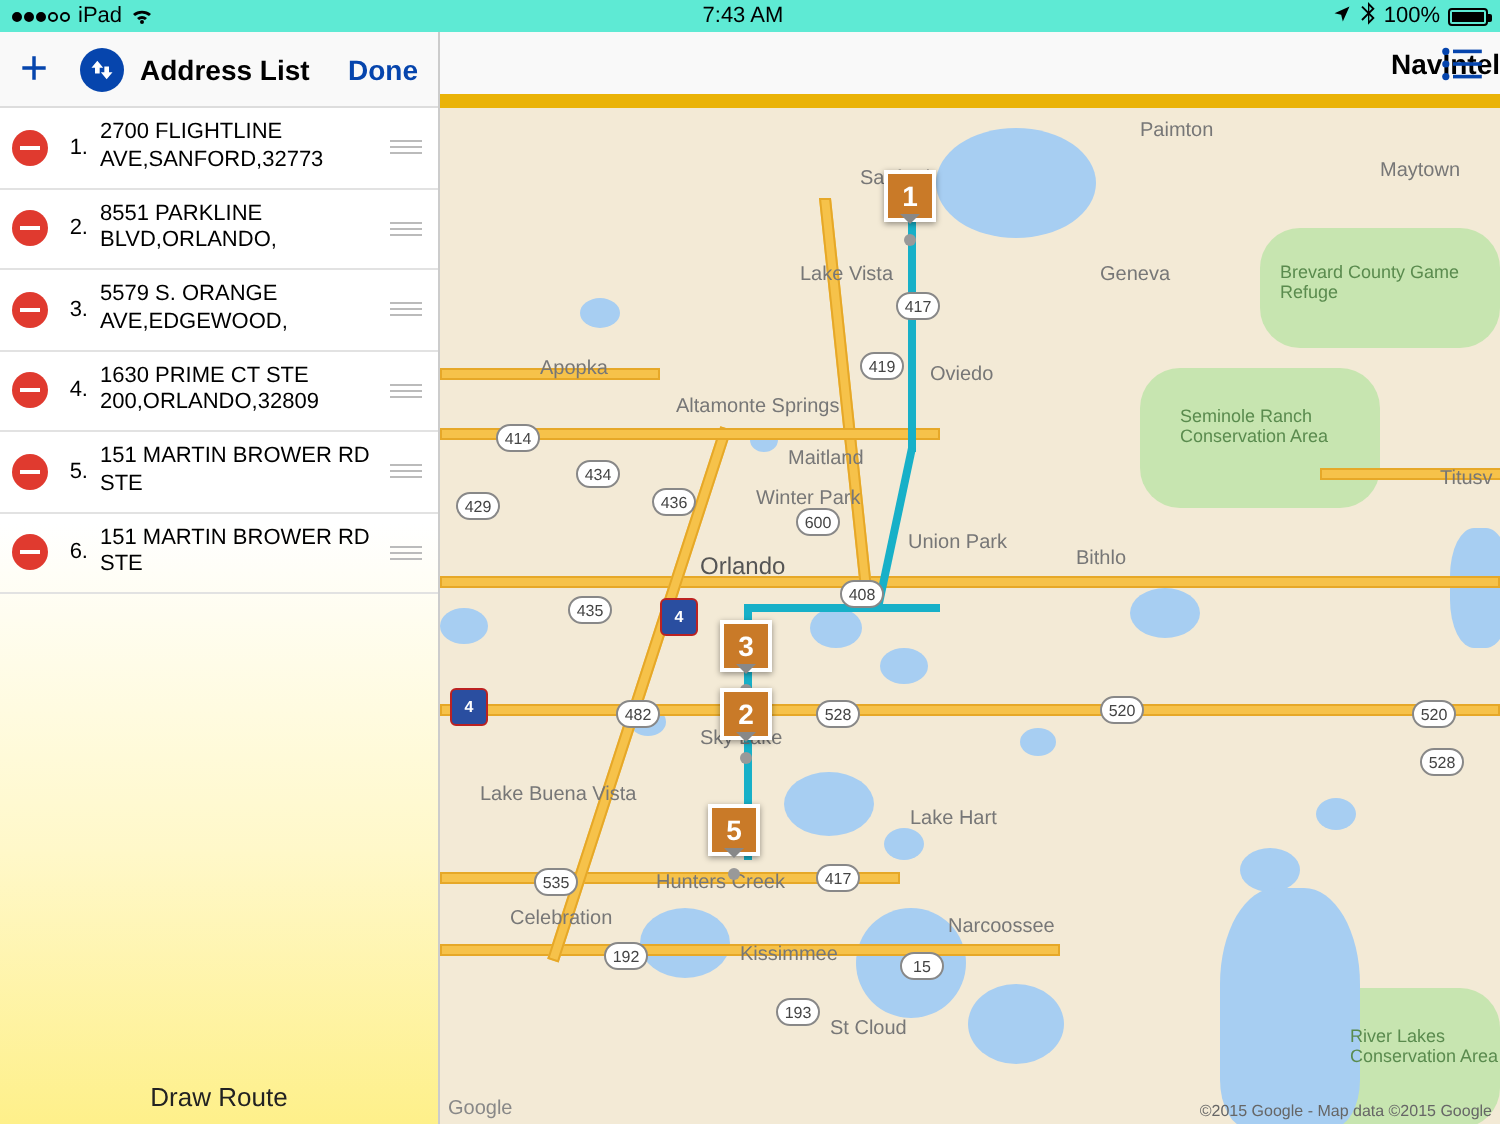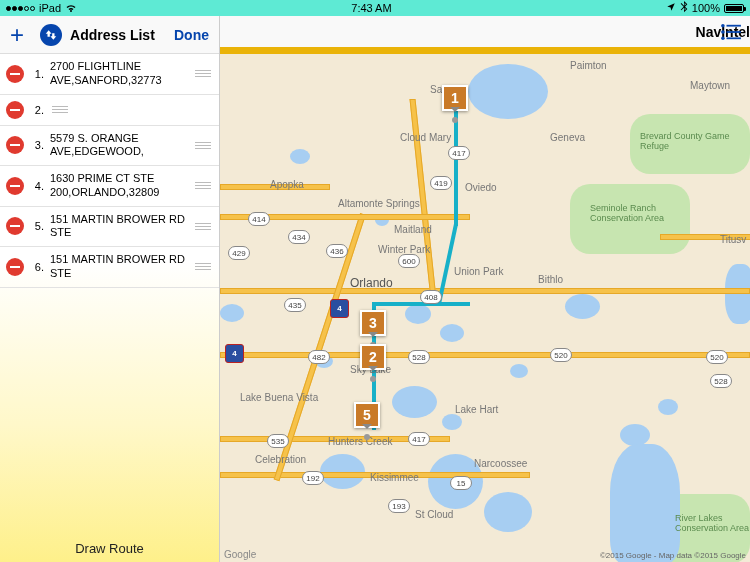--- a/index.html
+++ b/index.html
@@ -234,20 +234,21 @@
             <span></span>
             <span></span>
           </div>
       </div>
 
       <div class="addr-item">
         <div class="del-btn">
             <span></span>
           </div>
         <div class="addr-num">2.</div>
+        <div class="addr-text">8551 PARKLINE BLVD,ORLANDO,</div>
         <div class="drag-handle">
             <span></span>
             <span></span>
             <span></span>
           </div>
       </div>
 
       <div class="addr-item">
         <div class="del-btn">
             <span></span>
@@ -358,21 +359,21 @@
 
       <div class="route route-v" style="left:234px; top:54px;  height:118px;"></div>
       <div class="route route-v" style="left:234px; top:170px; height:80px; transform:rotate(12deg); transform-origin:top;"></div>
       <div class="route route-h" style="left:152px; top:248px; width:98px;"></div>
       <div class="route route-v" style="left:152px; top:248px; height:128px;"></div>
 
       <div class="google-logo">Google</div>
       <div class="attribution">©2015 Google - Map data ©2015 Google</div>
     <div class="mlabel city" style="left: 130px; top: 222px;">Orlando</div>
         <div class="mlabel " style="left: 210px; top: 30px;">Sanford</div>
-        <div class="mlabel " style="left: 180px; top: 78px;">Cloud Mary</div>
+        <div class="mlabel " style="left: 180px; top: 78px;">Lake Vista</div>
         <div class="mlabel " style="left: 50px; top: 125px;">Apopka</div>
         <div class="mlabel " style="left: 118px; top: 144px;">Altamonte Springs</div>
         <div class="mlabel " style="left: 150px; top: 170px; padding-left: 24px;">Maitland</div>
         <div class="mlabel " style="left: 245px; top: 128px;">Oviedo</div>
         <div class="mlabel " style="left: 330px; top: 78px;">Geneva</div>
         <div class="mlabel " style="left: 158px; top: 190px;">Winter Park</div>
         <div class="mlabel " style="left: 234px; top: 212px;">Union Park</div>
         <div class="mlabel " style="left: 318px; top: 220px;">Bithlo</div>
         <div class="mlabel " style="left: 130px; top: 310px;">Sky Lake</div>
         <div class="mlabel " style="left: 20px; top: 338px;">Lake Buena Vista</div>

